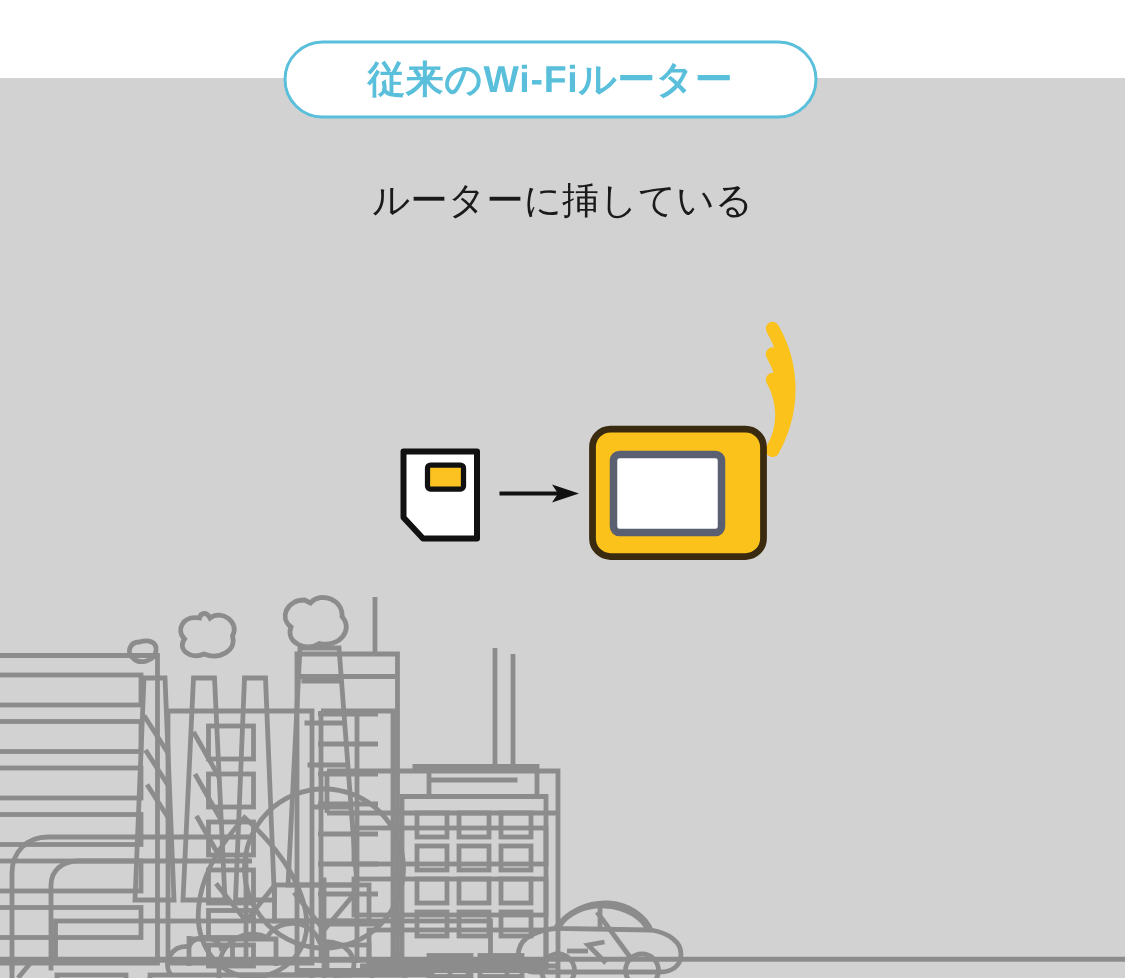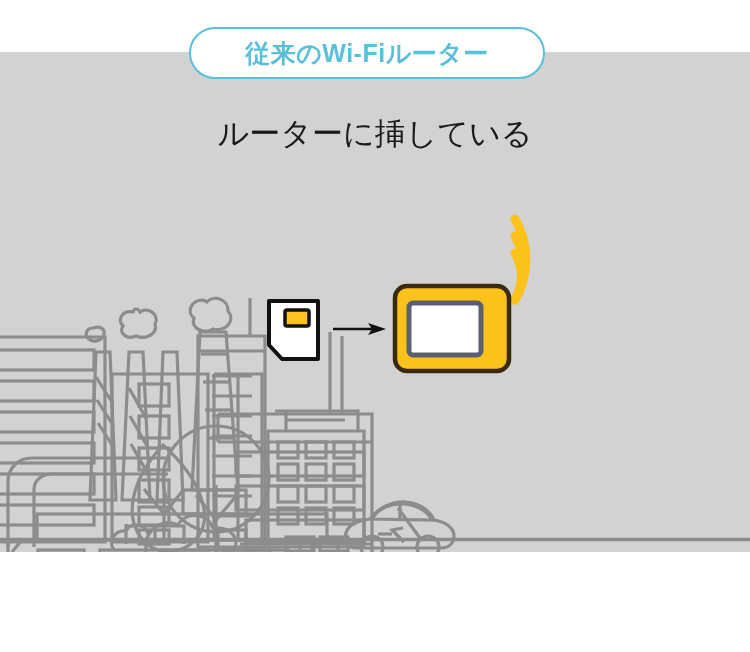--- a/index.html
+++ b/index.html
@@ -9,21 +9,21 @@
   body {
     width: 750px;
     height: 652px;
     background: #ffffff;
     font-family: "Liberation Sans", "DejaVu Sans", sans-serif;
     overflow: hidden;
   }
   #stage {
     position: relative;
     width: 750px;
-    height: 552px;
+    height: 652px;
     background: #ffffff;
     overflow: hidden;
   }
   
   #grey-panel {
     position: absolute;
     left: 0;
     top: 52px;
     width: 750px;
     height: 600px;
@@ -55,21 +55,21 @@
   
   #description {
     position: absolute;
     left: 0;
     top: 116px;
     width: 750px;
     text-align: center;
     color: #1a1a1a;
   }
   #description .line {
-    font-size: 31px;
+    font-size: 25px;
     line-height: 36px;
     white-space: nowrap;
   }
   
   #diagram {
     position: absolute;
     left: 0;
     top: 0;
     width: 750px;
     height: 652px;

